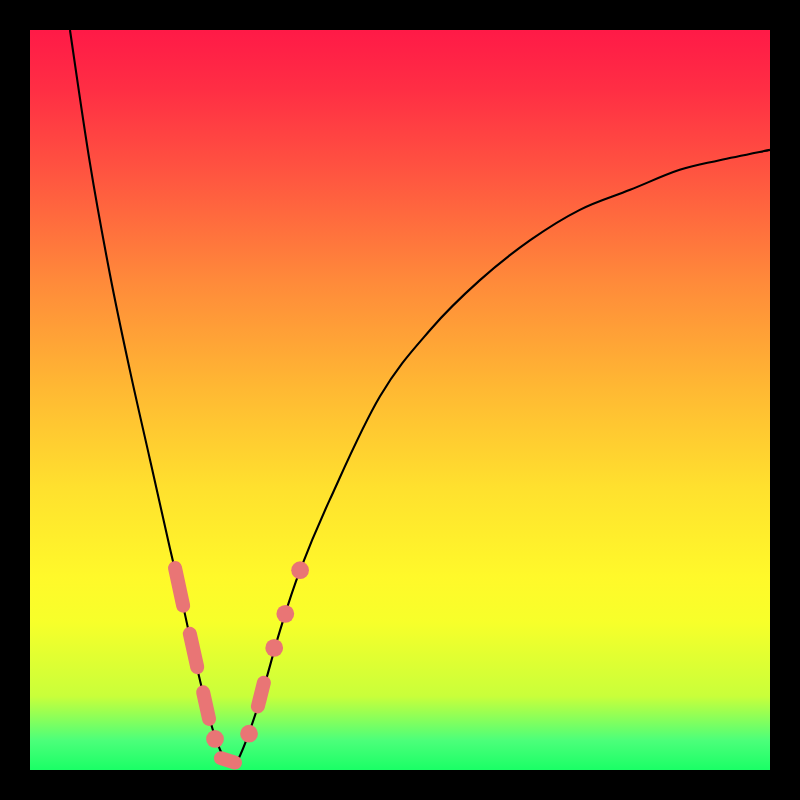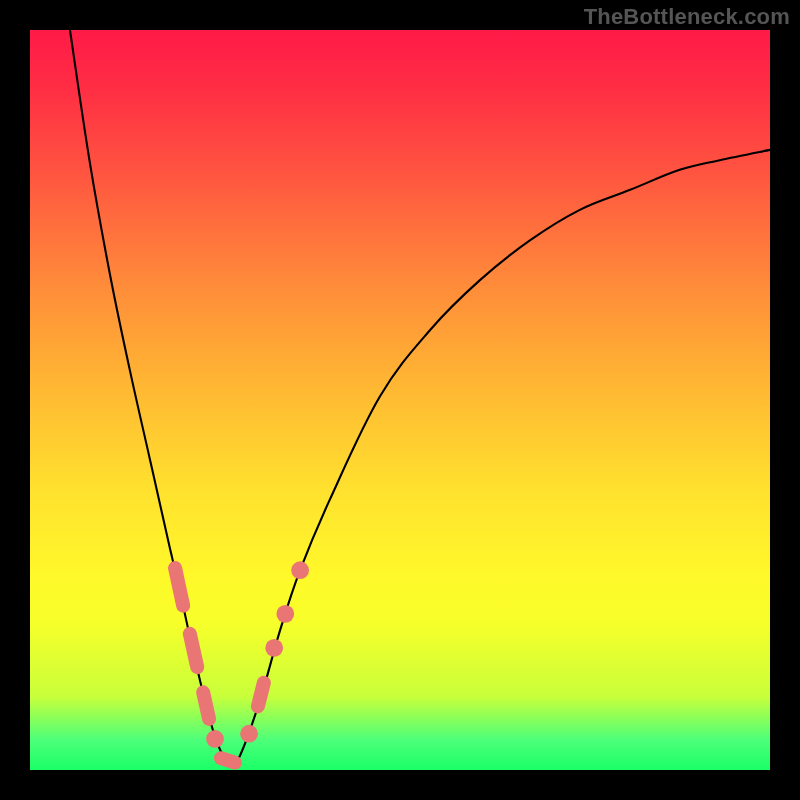--- a/index.html
+++ b/index.html
@@ -68,21 +68,20 @@
     fill: #e97575;
     stroke: #e97575;
     stroke-width: 14;
     stroke-linecap: round;
   }
 </style>
 </head>
 <body>
 
 <div class="frame">
-  <div class="watermark">TheBottleneck.com</div>
   <div class="plot">
     <svg viewBox="0 0 740 740">
       <path id="curve-path" class="curve" d="M 39.96000000000001,0 C 43.55640000000001,23.976000000000006 52.74720000000001,89.24400000000006 59.940000000000005,133.20000000000005 C 67.1328,177.15600000000003 72.72720000000001,206.904 79.92000000000002,244.2 C 87.11280000000002,281.496 92.7072,307.09999999999997 99.9,340.4 C 107.09280000000001,373.7 112.68720000000002,397.23199999999997 119.88000000000001,429.2 C 127.0728,461.168 134.3988,494.024 139.85999999999999,518 C 145.32119999999998,541.976 146.62359999999998,546.4159999999999 150.22,562.4 C 153.81640000000002,578.384 156.24360000000001,590.8159999999999 159.84000000000003,606.8 C 163.43640000000005,622.784 166.60360000000003,636.2816 170.20000000000002,651.2 C 173.7964,666.1184000000001 176.2236,677.2923999999999 179.82,689.68 C 183.41639999999998,702.0676 186.5836,712.028 190.18,720.02 C 193.77640000000002,728.012 196.20360000000002,733.1476 199.8,734.08 C 203.3964,735.0124000000001 204.69879999999998,736.7884 210.15999999999997,725.2 C 215.62119999999996,713.6116000000001 222.94719999999998,692.2108000000001 230.14,669.7 C 237.3328,647.1892 242.92719999999997,623.4499999999999 250.11999999999998,600.14 C 257.3128,576.83 261.1756,563.6432 270.09999999999997,540.2 C 279.02439999999996,516.7568000000001 285.31440000000003,501.20200000000006 299.70000000000005,469.90000000000003 C 314.08560000000006,438.598 331.90479999999997,396.93600000000004 350.02,366.3 C 368.1352,335.664 382.358,320.61240000000004 400.34000000000003,299.70000000000005 C 418.32200000000006,278.78760000000005 431.93800000000005,266.2372 449.92,250.11999999999995 C 467.902,234.00279999999992 482.2579999999999,222.81399999999994 500.23999999999995,210.15999999999997 C 518.222,197.506 531.8380000000001,188.87760000000003 549.82,179.82000000000005 C 567.802,170.76240000000007 582.158,167.03280000000004 600.14,159.84000000000003 C 618.122,152.64720000000003 633.6028,145.18800000000005 649.72,139.86 C 665.8372,134.53199999999998 673.4296,133.8363999999999 689.6800000000001,130.2399999999999 C 705.9304000000001,126.64359999999989 730.9424,121.74479999999998 740,119.88"></path>
       <g id="markers-group">
           <line x1="145.04" y1="537.98" x2="153.17999999999998" y2="575.72" class="cap"></line>
           <line x1="159.84000000000003" y1="603.84" x2="167.24" y2="637.14" class="cap"></line>
           <line x1="173.16" y1="662.3" x2="179.07999999999998" y2="688.94" class="cap"></line>
           <circle cx="185" cy="708.92" r="8.88" class="marker"></circle>
           <line x1="190.92000000000002" y1="728.16" x2="204.98" y2="732.6" class="cap"></line>
           <circle cx="219.04000000000002" cy="703.74" r="8.88" class="marker"></circle>

